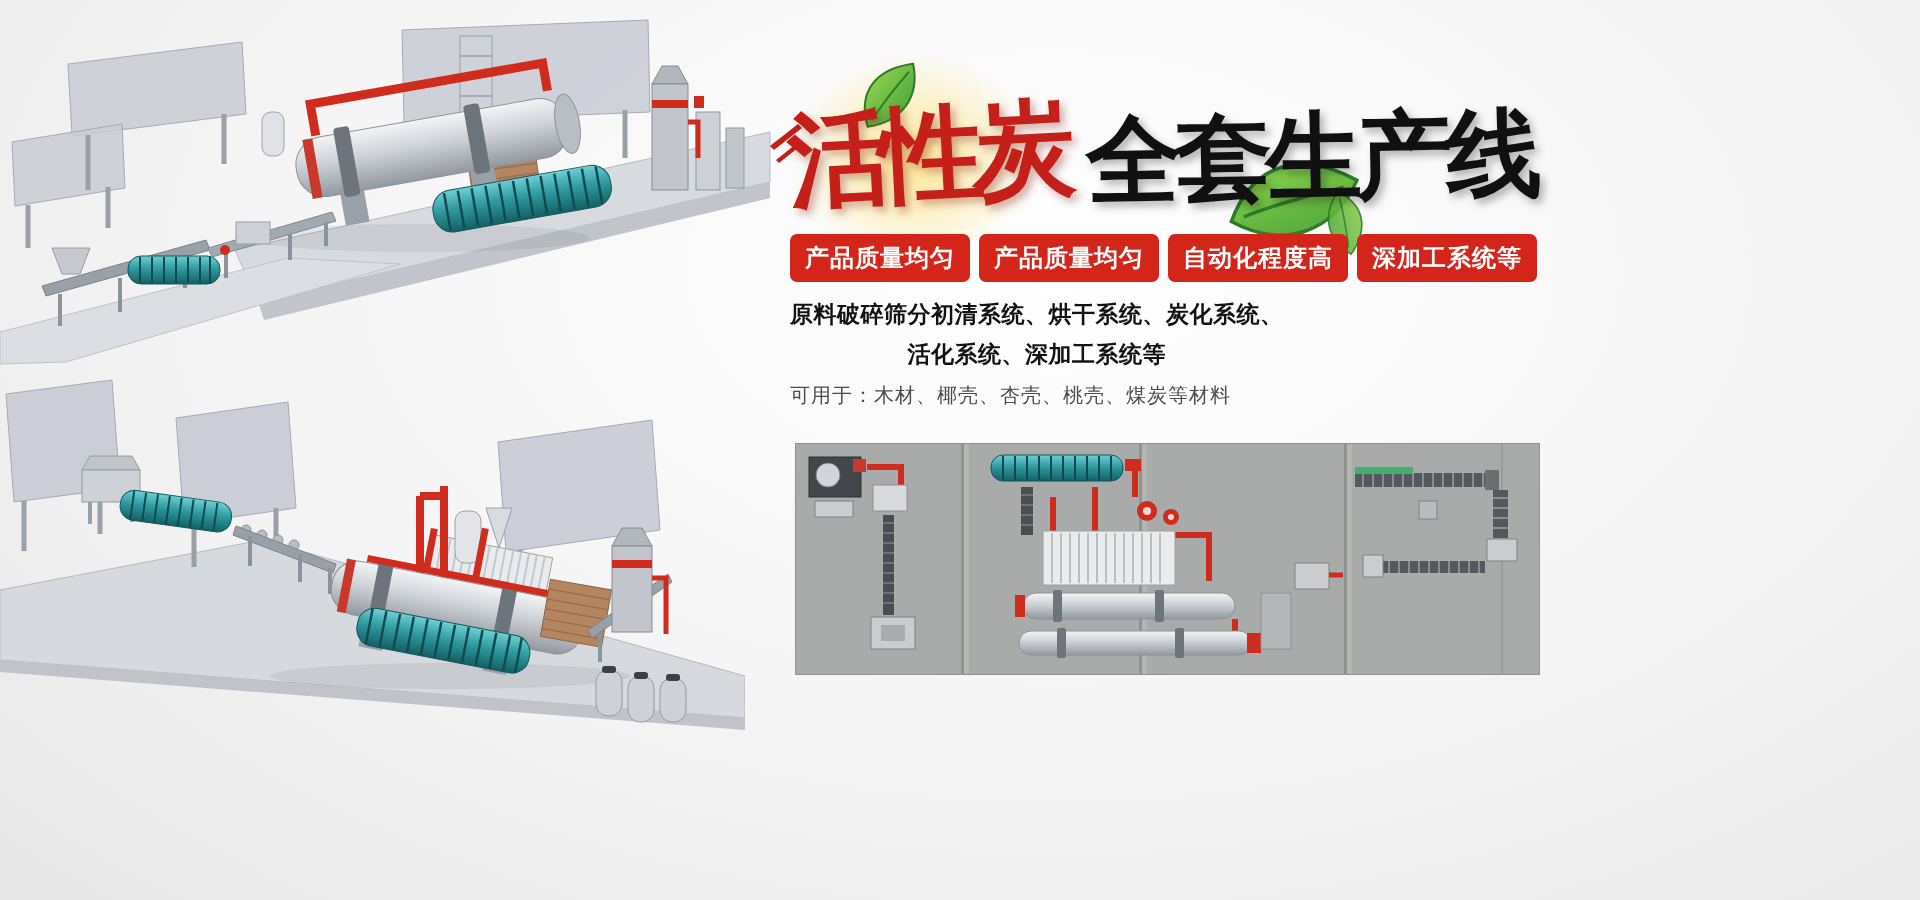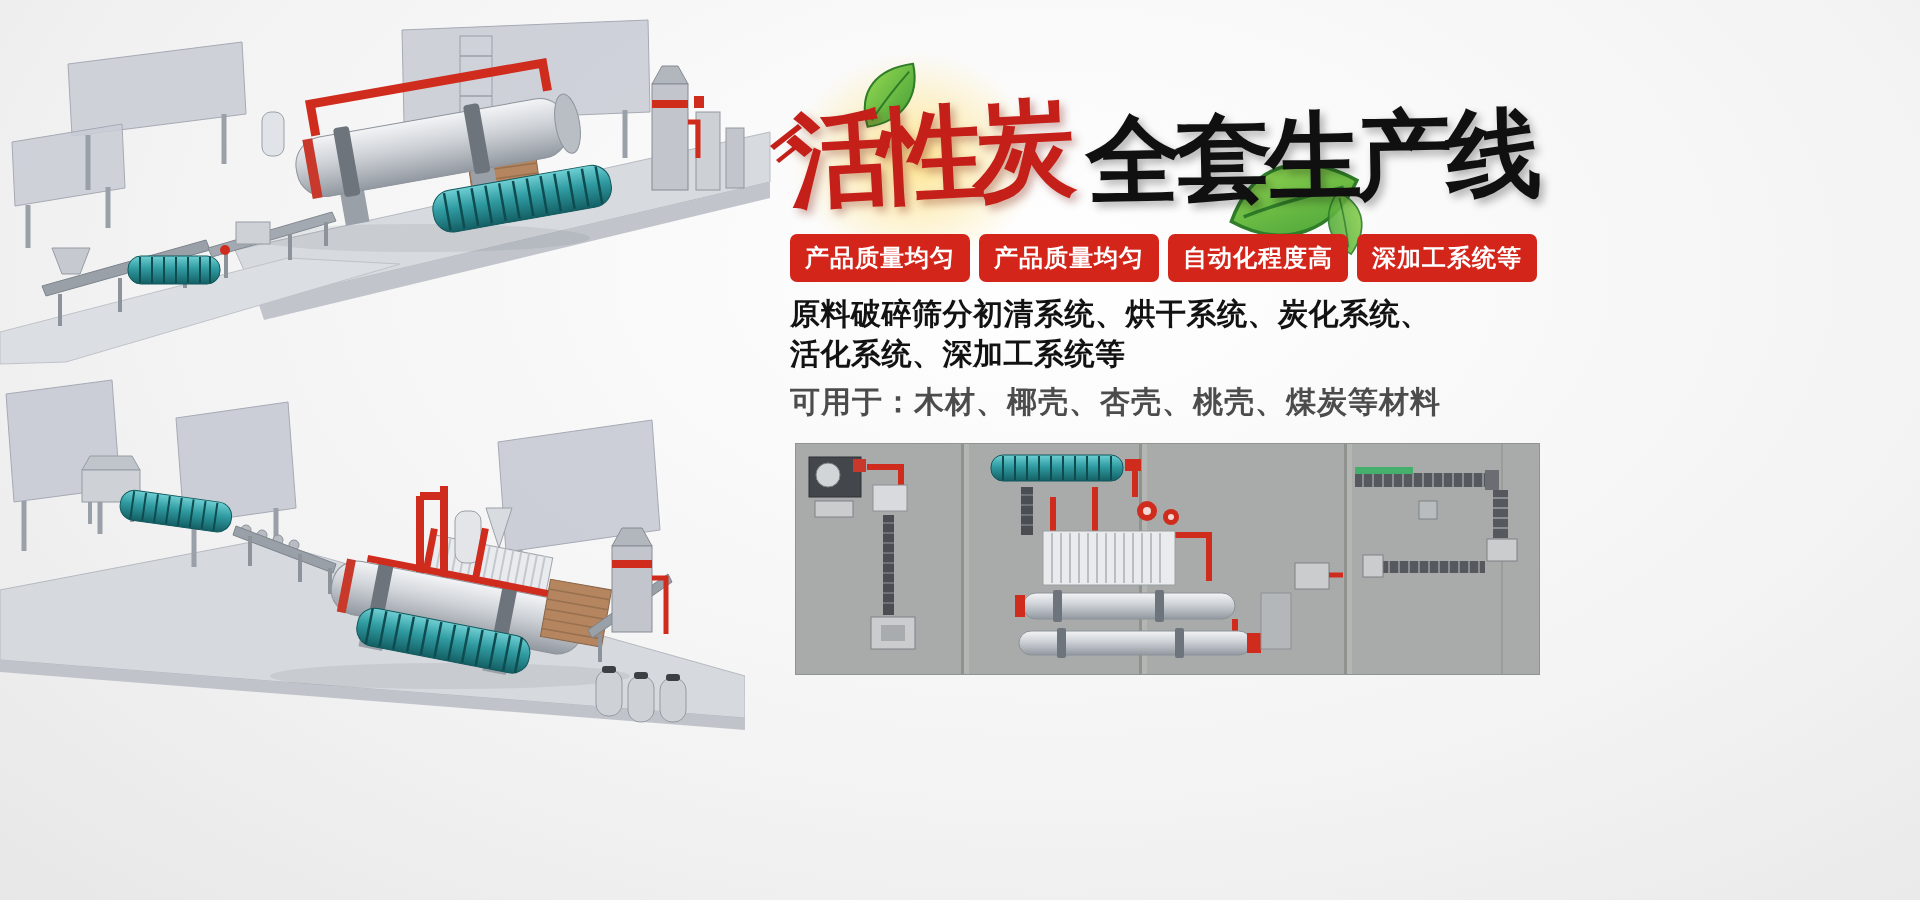--- a/index.html
+++ b/index.html
@@ -27,22 +27,22 @@
                 text-shadow:4px 5px 8px rgba(120,20,10,.35); }
   .title-black{ display:inline-block; font-size:96px; font-weight:bold; color:#101010;
                 letter-spacing:-6px; margin-left:22px; transform:rotate(-1deg);
                 text-shadow:4px 5px 8px rgba(0,0,0,.3); }
 
   .badges { position:absolute; left:790px; top:234px; display:flex; gap:9px; z-index:2; }
   .badge  { background:#d3251a; color:#ffffff; font-size:24px; font-weight:bold;
             padding:8px 15px; border-radius:7px; letter-spacing:1px; }
 
   .desc { position:absolute; left:790px; top:294px; z-index:2; }
-  .desc-line { font-size:30px; font-weight:bold; color:#121212; line-height:40px; letter-spacing:.5px; }
-  .desc-note { font-size:30px; font-weight:bold; color:#4c4c4c; margin-top:8px; letter-spacing:1px; }
+  .desc-line { font-size:23px; font-weight:bold; color:#121212; line-height:40px; letter-spacing:.5px;text-align:center; }
+  .desc-note { font-size:20px; font-weight:normal; color:#4c4c4c; margin-top:8px; letter-spacing:1px; }
 
   .panel { position:absolute; left:795px; top:443px; width:745px; height:232px; z-index:2; }
   .panel svg { display:block; width:100%; height:100%; }
 </style>
 </head>
 <body>
 
 <div class="banner">
 
   <svg style="position:absolute;width:0;height:0" aria-hidden="true">

